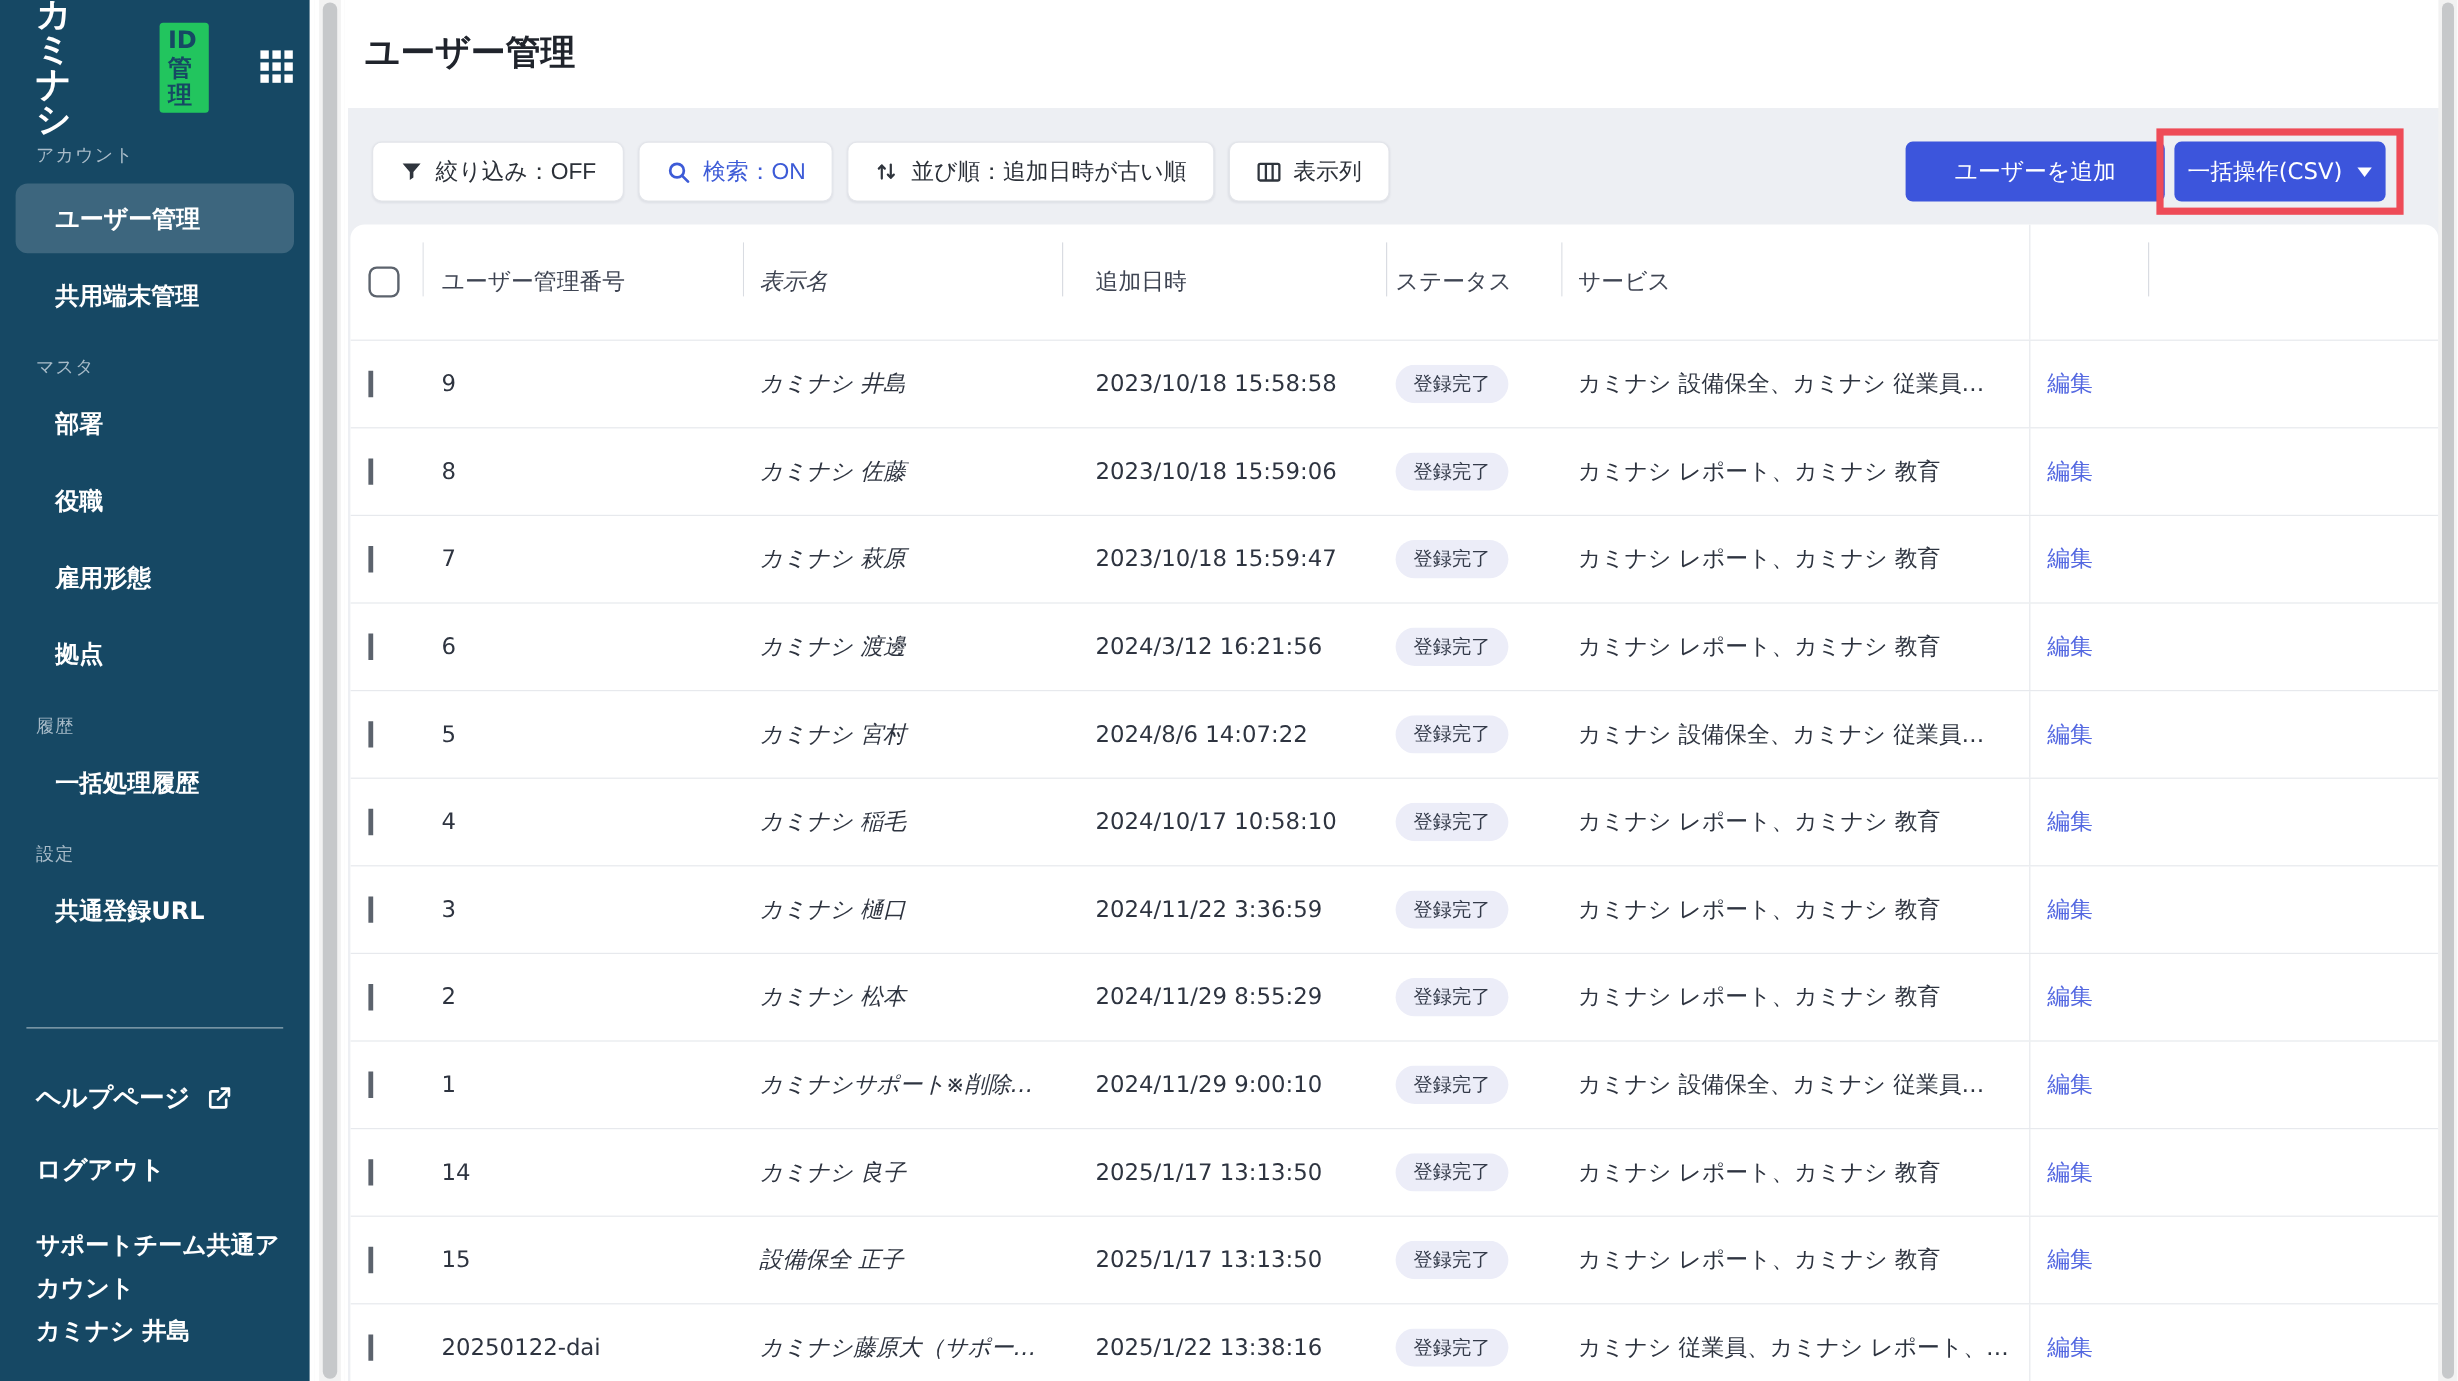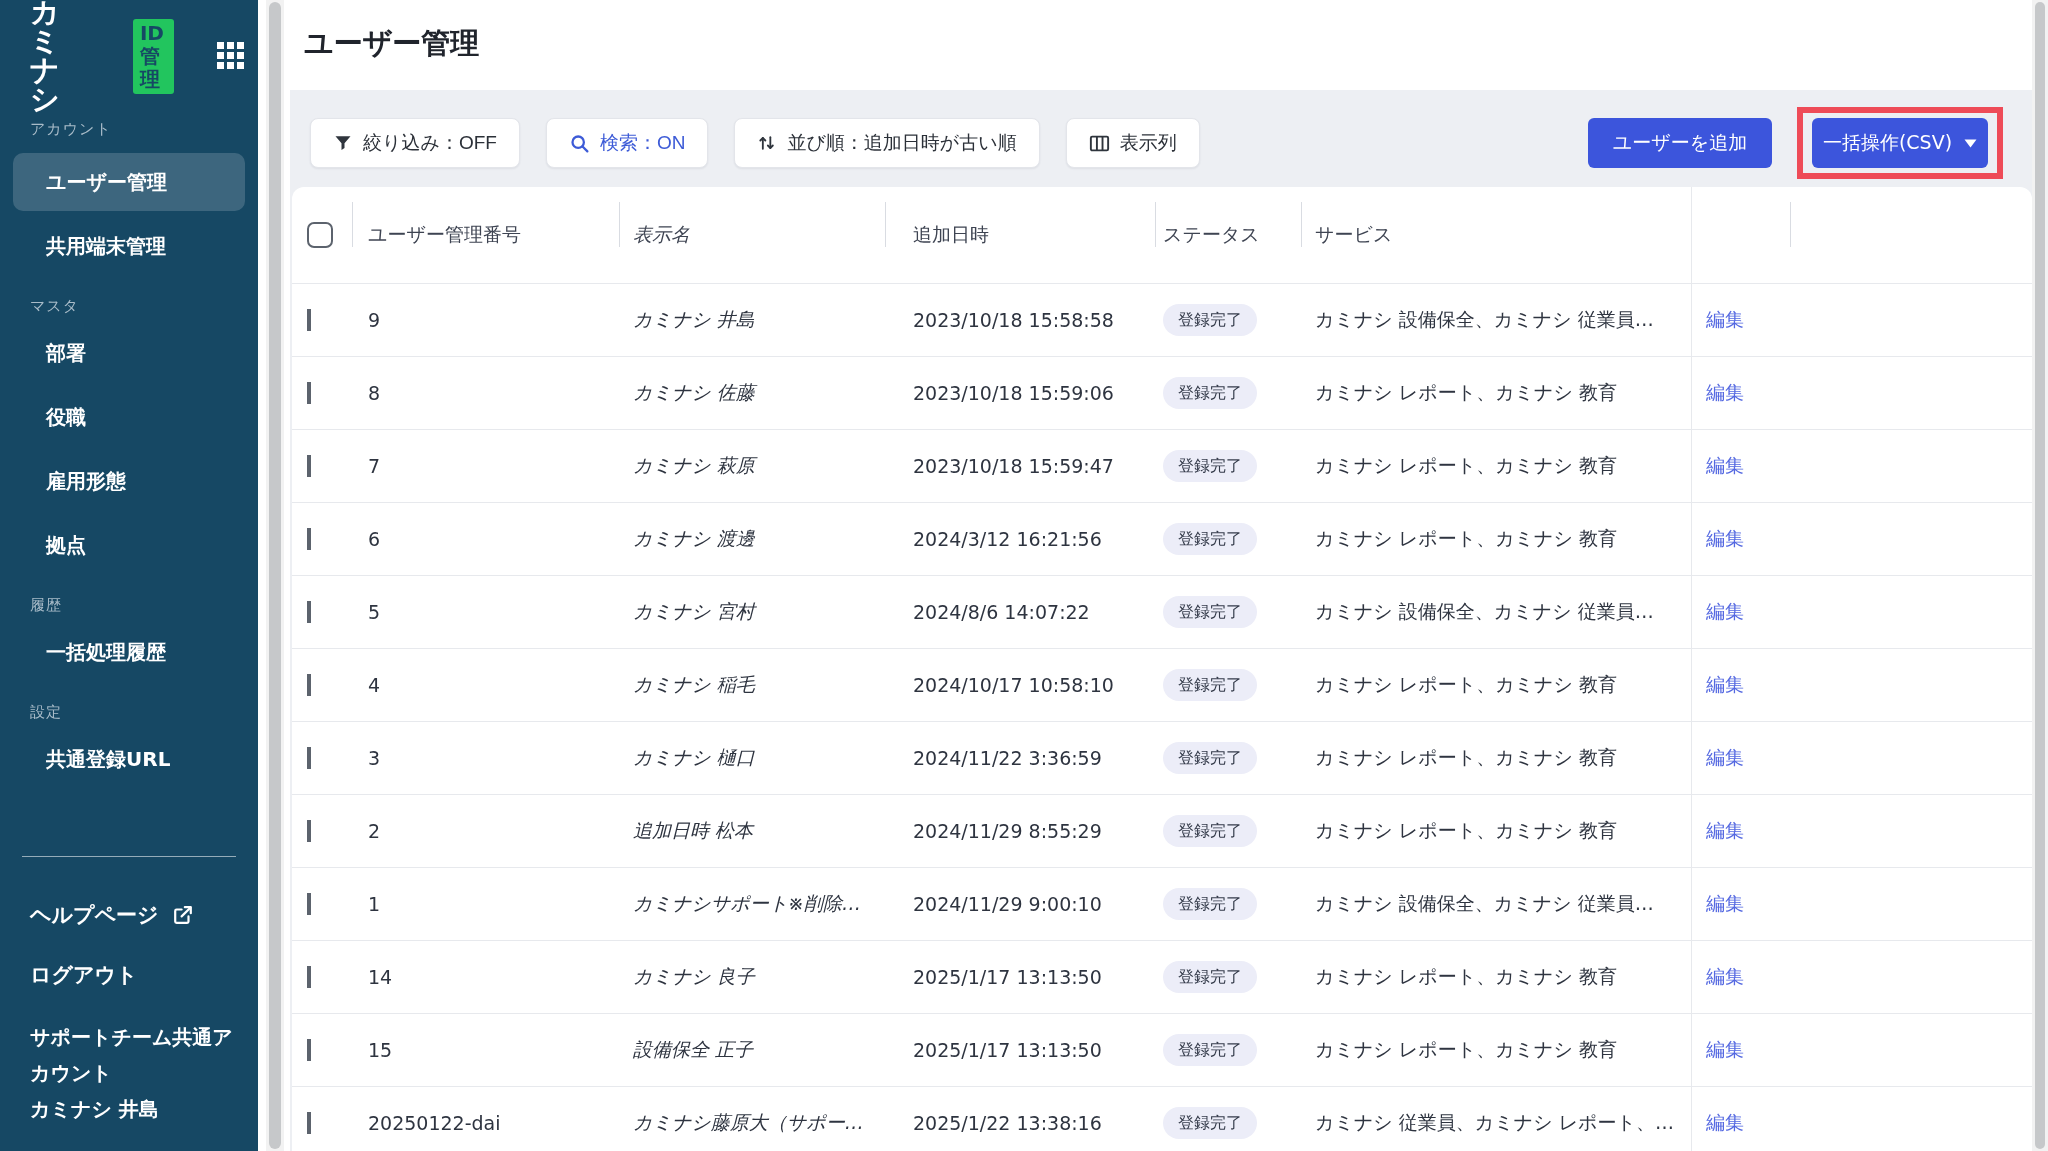--- a/index.html
+++ b/index.html
@@ -40,29 +40,29 @@
   .scroll-left{left:262px;width:25px;border-left:4px solid #fff;border-right:3px solid #fff;}
   .scroll-right{right:0;width:16px;}
 
   
   .main{position:absolute;left:290px;top:0;width:1743px;height:1151px;background:#fff;}
   .page-title{position:absolute;top:24px;left:14px;font-size:29px;font-weight:700;color:#20242c;margin:0;}
   .band{position:absolute;top:90px;left:0;right:0;bottom:0;background:#edeff3;}
 
   
   .toolbar{position:absolute;top:90px;left:0;right:0;height:97px;}
-  .tb-left{position:absolute;left:20px;top:28px;display:flex;gap:26px;}
+  .tb-left{position:absolute;left:20px;top:28px;display:flex;gap:12px;}
   .tb-btn{height:50px;background:#fff;border:1px solid #e3e5ea;border-radius:8px;
           display:flex;align-items:center;gap:10px;padding:0 22px;font-size:19px;color:#2b3038;
           box-shadow:0 1px 2px rgba(30,40,60,0.08);cursor:pointer;white-space:nowrap;}
   .tb-btn.search{color:#3d5bd7;}
   .btn-primary{position:absolute;top:28px;height:50px;background:#3c55dc;color:#fff;border:none;
                border-radius:6px;font-size:19px;display:flex;align-items:center;justify-content:center;
                gap:12px;cursor:pointer;font-family:inherit;}
-  .btn-add{left:1298px;width:184px;}
+  .btn-add{left:1298px;width:216px;}
   .btn-bulk{left:1522px;width:176px;}
   .hl-box{position:absolute;left:1507px;top:17px;width:206px;height:72px;
           border:6px solid var(--hl,#ee4b57);pointer-events:none;}
 
   
   .card{position:absolute;top:187px;left:2px;width:1740px;bottom:0;background:#fff;
         border-radius:12px 12px 0 0;overflow:hidden;}
   .thead{display:flex;height:97px;align-items:center;border-bottom:1px solid #e7e9ed;}
   .trow{display:flex;height:73px;align-items:center;border-bottom:1px solid #e7e9ed;}
   .cell{flex:none;padding-left:14px;font-size:19px;overflow:hidden;white-space:nowrap;}
@@ -315,21 +315,21 @@
     <div class="cell c-service service">カミナシ レポート、カミナシ 教育</div>
     <div class="cell c-edit">
               <a class="edit-link">編集</a>
             </div>
     <div class="cell c-extra"></div>
   </div>
 
   <div class="trow">
     <div class="cell c-check"><span class="checkbox"></span></div>
     <div class="cell c-num num">2</div>
-    <div class="cell c-name name">追加日時 松本</div>
+    <div class="cell c-name name">カミナシ 松本</div>
     <div class="cell c-date date">2024/11/29 8:55:29</div>
     <div class="cell c-status"><span class="pill">登録完了</span></div>
     <div class="cell c-service service">カミナシ レポート、カミナシ 教育</div>
     <div class="cell c-edit">
               <a class="edit-link">編集</a>
             </div>
     <div class="cell c-extra"></div>
   </div>
 
   <div class="trow">

